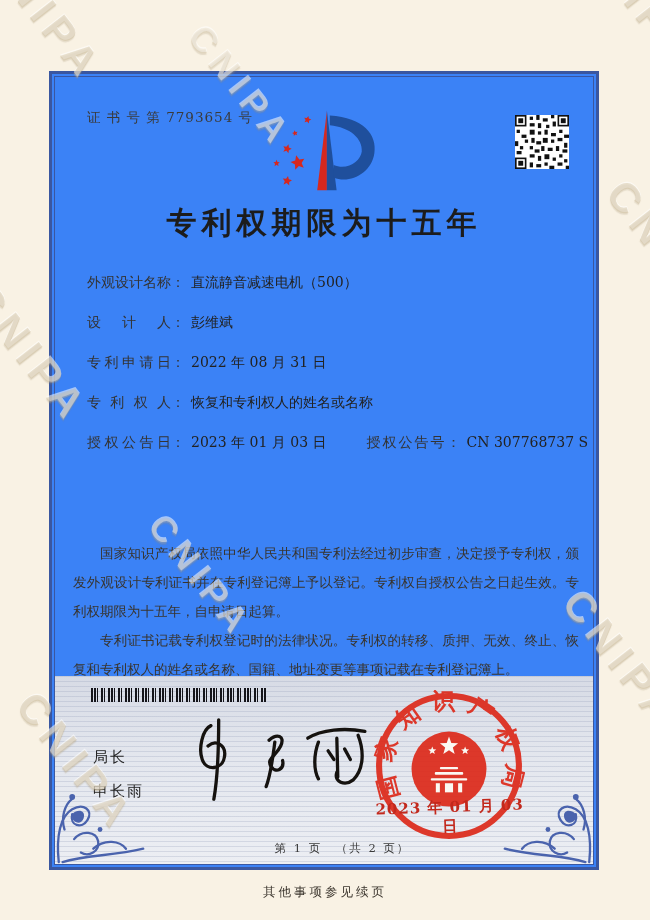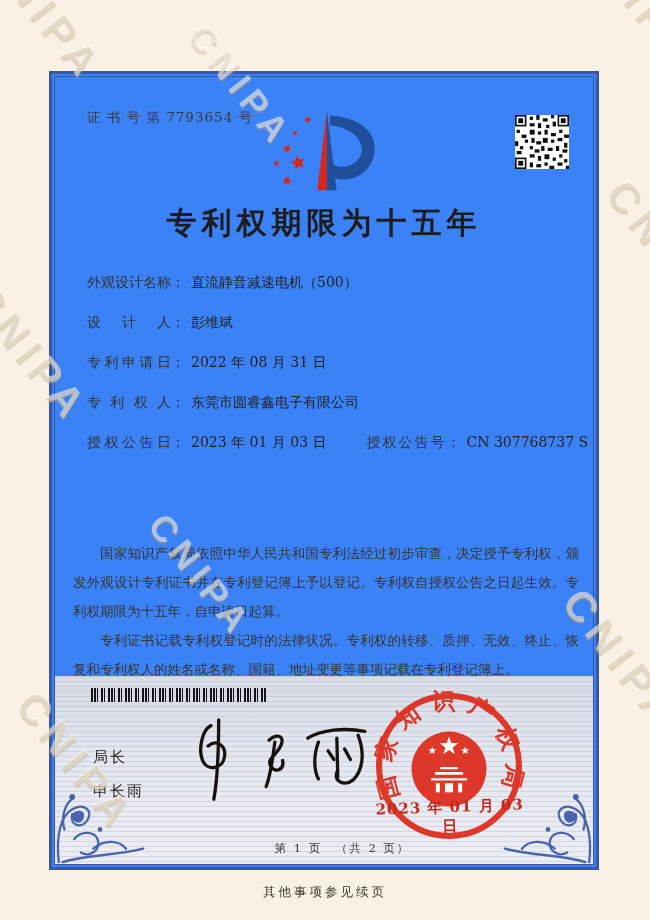--- a/index.html
+++ b/index.html
@@ -197,21 +197,21 @@
       <div class="frow">
         <span class="flabel">外观设计名称</span><span class="fcolon">：</span><span class="fvalue">直流静音减速电机（500）</span>
       </div>
       <div class="frow">
         <span class="flabel">设计人</span><span class="fcolon">：</span><span class="fvalue">彭维斌</span>
       </div>
       <div class="frow">
         <span class="flabel">专利申请日</span><span class="fcolon">：</span><span class="fvalue">2022 年 08 月 31 日</span>
       </div>
       <div class="frow">
-        <span class="flabel">专利权人</span><span class="fcolon">：</span><span class="fvalue">东莞市圆睿鑫电子有限公司</span>
+        <span class="flabel">专利权人</span><span class="fcolon">：</span><span class="fvalue">恢复和专利权人的姓名或名称</span>
       </div>
       <div class="frow">
         <span class="flabel">授权公告日</span><span class="fcolon">：</span><span class="fvalue">2023 年 01 月 03 日</span><span class="grant2"><span class="glabel">授权公告号</span><span class="fcolon">：</span><span class="fvalue">CN 307768737 S</span></span>
       </div>
     </div>
 
     <div class="body-text">
       <p>国家知识产权局依照中华人民共和国专利法经过初步审查，决定授予专利权，颁发外观设计专利证书并在专利登记簿上予以登记。专利权自授权公告之日起生效。专利权期限为十五年，自申请日起算。</p>
       <p>专利证书记载专利权登记时的法律状况。专利权的转移、质押、无效、终止、恢复和专利权人的姓名或名称、国籍、地址变更等事项记载在专利登记簿上。</p>
     </div>

